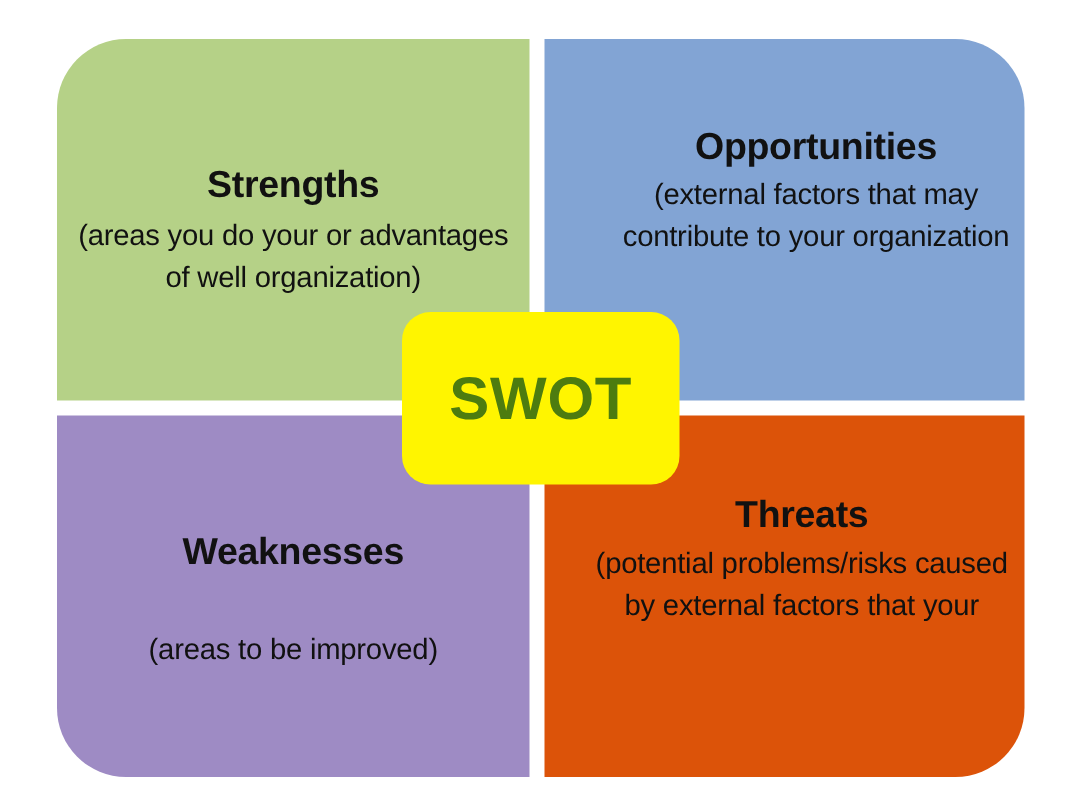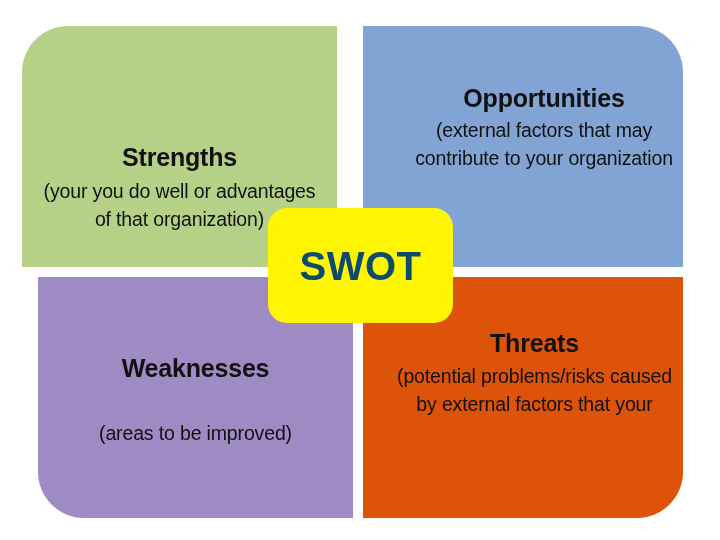--- a/index.html
+++ b/index.html
@@ -48,27 +48,27 @@
     letter-spacing: -0.15px;
   }
 
   .q-desc-line {
     display: block;
     white-space: nowrap;
   }
 
   
   #quadrant-strengths {
-    left: 22px;
+    left: 38px;
     top: 26px;
     width: 315px;
     height: 241px;
     background: #b5d187;
     border-radius: 46px 0 0 0;
-    justify-content: center;
+    justify-content: flex-start;
   }
   #quadrant-strengths .q-title { margin-top: 83px; }
   #quadrant-strengths .q-desc  { margin-top: 7px; }
 
   
   #quadrant-opportunities {
     left: 363px;
     top: 26px;
     width: 320px;
     height: 241px;
@@ -117,35 +117,35 @@
     background: #fff500;
     border-radius: 19px;
     display: flex;
     align-items: center;
     justify-content: center;
     z-index: 5;
   }
   #swot-center-badge .badge-text {
     font-size: 40px;
     font-weight: bold;
-    color: #0c4a6e;
+    color: #4d7c0f;
     letter-spacing: 0.5px;
     line-height: 1;
   }
 </style>
 </head>
 <body>
 
 <div id="swot-canvas" style="background: rgb(255, 255, 255);">
 
   <div class="quadrant" id="quadrant-strengths" style="background: rgb(181, 209, 135);">
     <div class="q-title">Strengths</div>
     <div class="q-desc">
-      <span class="q-desc-line">(your you do well or advantages</span>
-      <span class="q-desc-line">of that organization)</span>
+      <span class="q-desc-line">(areas you do your or advantages</span>
+      <span class="q-desc-line">of well organization)</span>
     </div>
   </div>
 
   <div class="quadrant" id="quadrant-opportunities" style="background: rgb(130, 164, 212); padding-left: 48px;">
     <div class="q-title">Opportunities</div>
     <div class="q-desc">
       <span class="q-desc-line">(external factors that may</span>
       <span class="q-desc-line">contribute to your organization</span>
     </div>
   </div>

